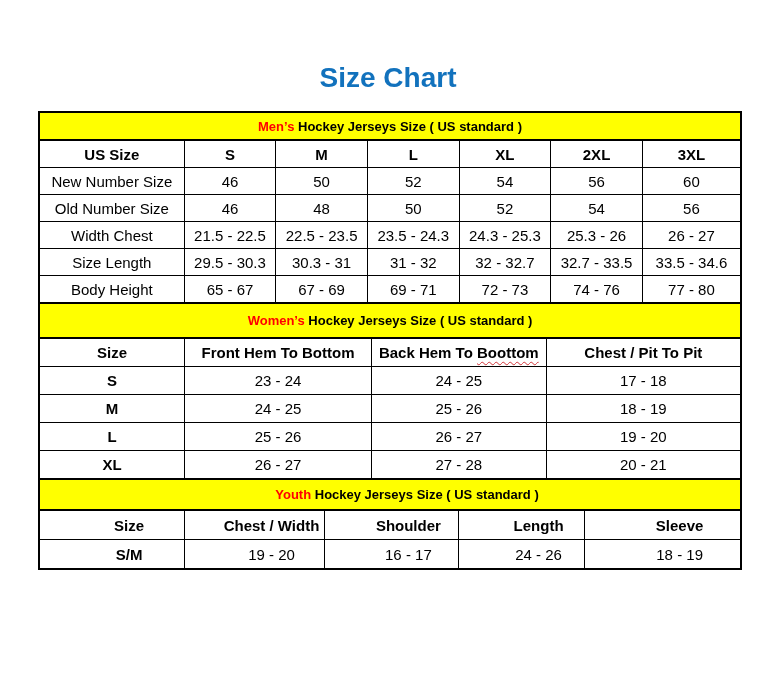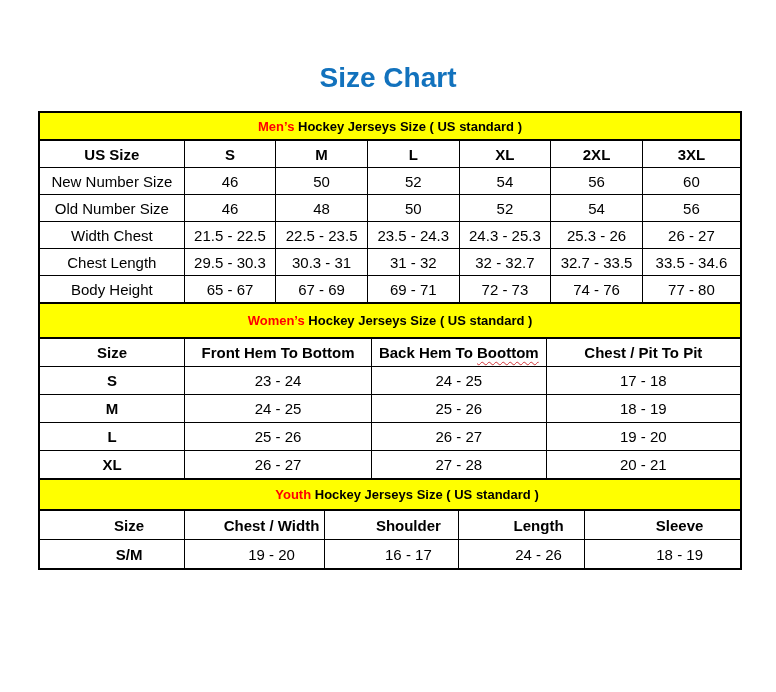--- a/index.html
+++ b/index.html
@@ -121,21 +121,21 @@
         <tr>
           <td class="rowlabel">Width Chest</td>
           <td>21.5 - 22.5</td>
           <td>22.5 - 23.5</td>
           <td>23.5 - 24.3</td>
           <td>24.3 - 25.3</td>
           <td>25.3 - 26</td>
           <td>26 - 27</td>
         </tr>
         <tr>
-          <td class="rowlabel">Chest Length</td>
+          <td class="rowlabel">Size Length</td>
           <td>29.5 - 30.3</td>
           <td>30.3 - 31</td>
           <td>31 - 32</td>
           <td>32 - 32.7</td>
           <td>32.7 - 33.5</td>
           <td>33.5 - 34.6</td>
         </tr>
         <tr>
           <td class="rowlabel">Body Height</td>
           <td>65 - 67</td>

